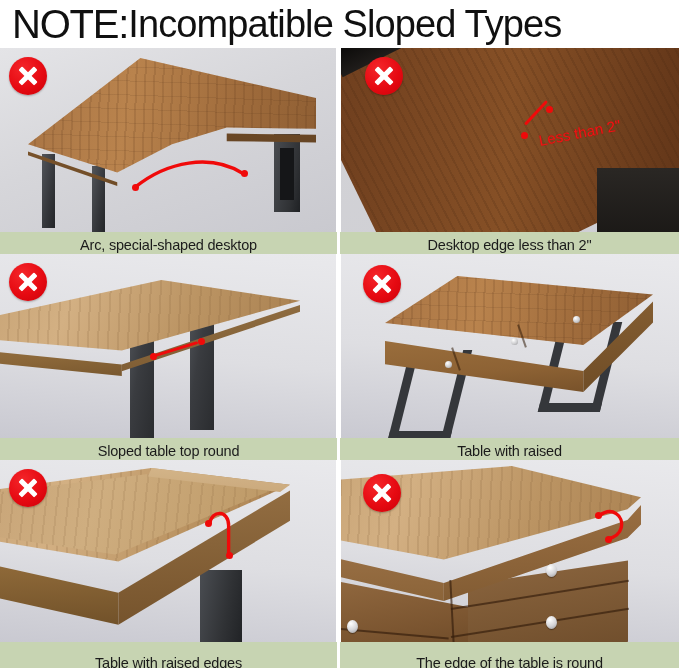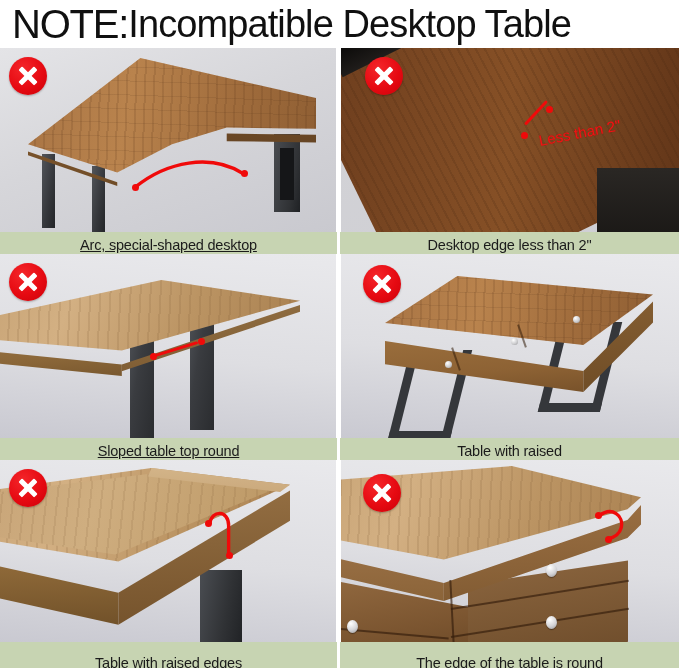--- a/index.html
+++ b/index.html
@@ -47,21 +47,21 @@
 
   
   .caption {
     position: absolute; left: 0; right: 0; top: 184px; height: 26px;
     background: #c7d4b2;
     display: flex; align-items: center; justify-content: center;
     color: #1b1b1b; font-size: 14.5px; letter-spacing: -0.2px;
     font-family: "Liberation Sans", sans-serif; white-space: nowrap;
   }
   .cell.row-3 .caption { top: 182px; height: 42px; }
-  .cell.col-left .caption { left: 0; right: 1px; text-decoration: underline; }
+  .cell.col-left .caption { left: 0; right: 1px; }
   .cell.col-right .caption { left: 2px; right: 0; }
   .cell .below {
     position: absolute; left: 0; right: 0; top: 210px; bottom: 0;
     background: #ffffff;
   }
   .cell.row-3 .below { top: 208px; }
 
   
   .xbadge {
     position: absolute; z-index: 40;
@@ -267,21 +267,21 @@
   }
   .p6-dline { position: absolute; background: rgba(50,28,10,.65); }
 </style>
 </head>
 <body>
 
 <div id="page">
 
   <div class="title-bar">
     <span class="title-strong">NOTE:</span>
-      <span class="title-rest">Incompatible Desktop Table</span>
+      <span class="title-rest">Incompatible Sloped Types</span>
   </div>
 
   <div class="grid">
 
     <div class="cell col-left row-1">
       <div class="photo">
         <div class="bg-studio"></div>
 
         <div class="p1-leg" style="left:42px; top:106px; height:74px;"></div>
         <div class="p1-leg" style="left:92px; top:118px; height:66px;"></div>

